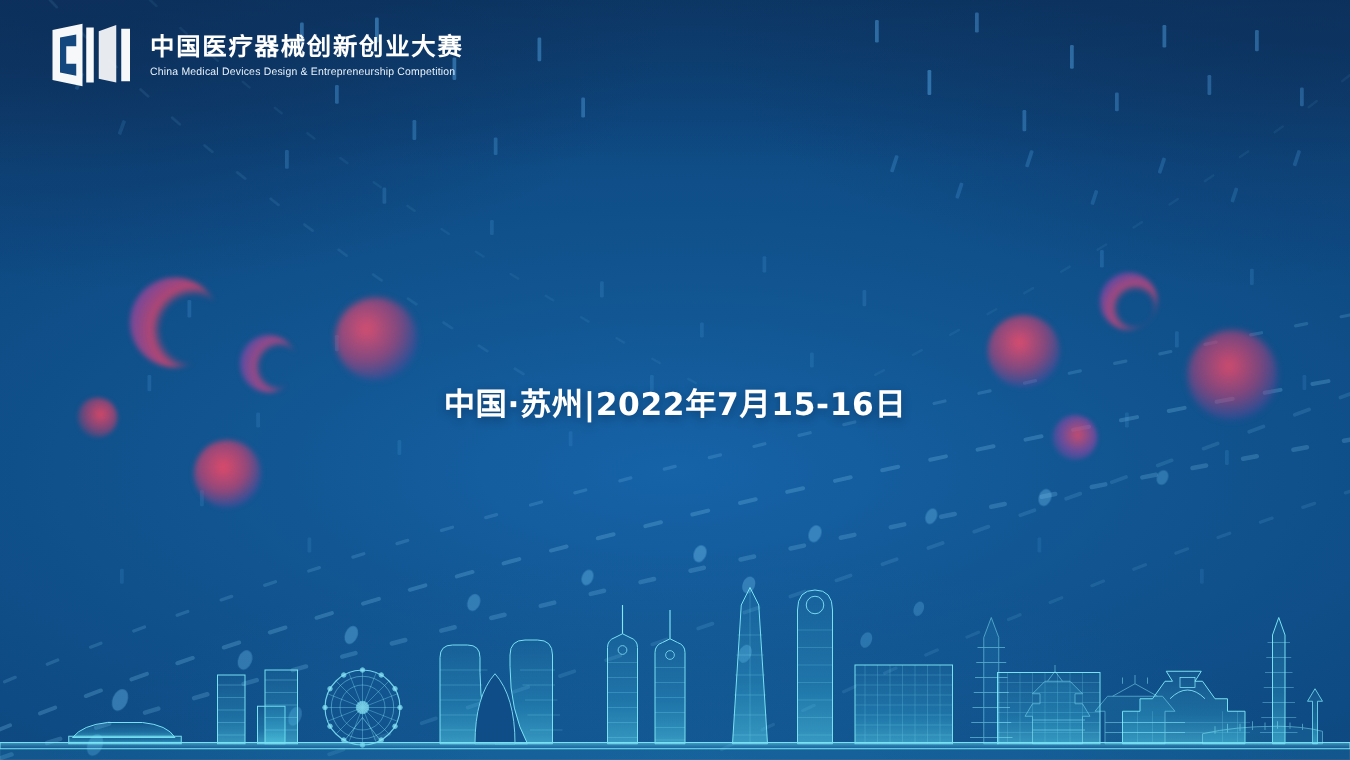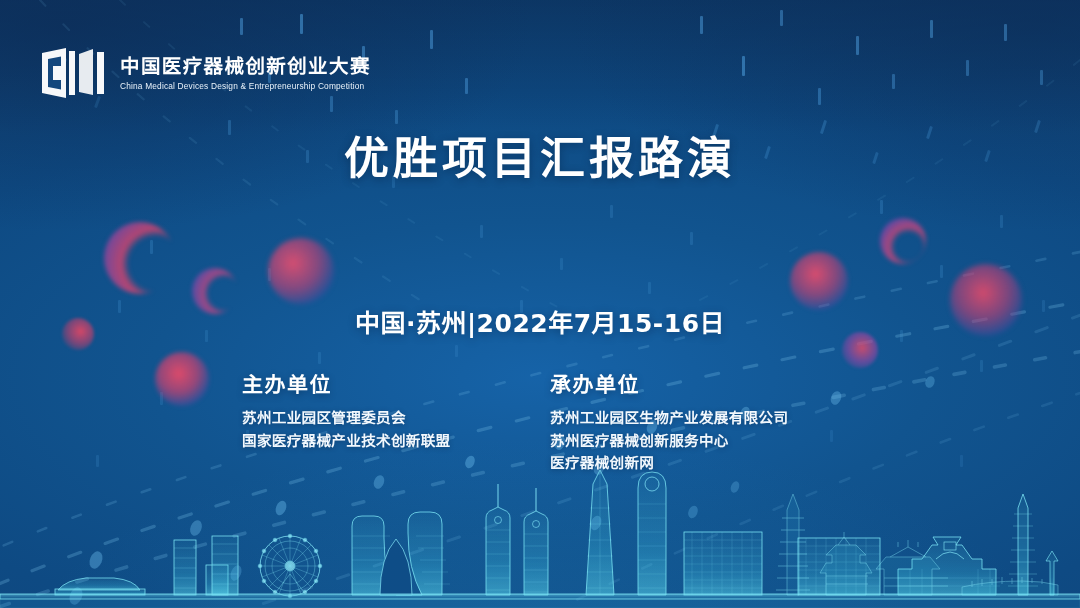--- a/index.html
+++ b/index.html
@@ -24,21 +24,21 @@
   
   .ticks{position:absolute;inset:0;pointer-events:none;}
   .tk{position:absolute;background:#4d9ede;border-radius:1px;opacity:.55;}
   
   .arcs{position:absolute;inset:0;pointer-events:none;}
   
   .orb{position:absolute;border-radius:50%;filter:blur(.4px);}
   
   .sky{position:absolute;left:0;right:0;bottom:0;height:160px;}
   
-  .logo-wrap{position:absolute;left:40px;top:45px;display:flex;align-items:center;gap:14px;}
+  .logo-wrap{position:absolute;left:40px;top:16px;display:flex;align-items:center;gap:14px;}
   .logo-mark{width:66px;height:56px;flex:0 0 auto;}
   .logo-text{display:flex;flex-direction:column;justify-content:center;padding-top:2px;}
   .logo-cn{
     font-size:19.5px;font-weight:bold;color:#ffffff;letter-spacing:1.4px;
     line-height:1.05;white-space:nowrap;
     font-family:"DejaVu Sans","Liberation Sans",sans-serif;
   }
   .logo-en{
     font-size:8.6px;color:#eaf3fb;letter-spacing:.18px;margin-top:4px;white-space:nowrap;
     font-family:"Liberation Sans",sans-serif;transform:scaleX(.97);transform-origin:left center;
@@ -383,32 +383,18 @@
         <rect x="57" y="7" width="7" height="42" opacity="0.97"></rect>
       </g>
     </svg>
     <div class="logo-text">
       <div class="logo-cn">中国医疗器械创新创业大赛</div>
       <div class="logo-en">China Medical Devices Design &amp; Entrepreneurship Competition</div>
     </div>
   </div>
 
   <div class="title-block">
-    <div class="t2">优胜项目汇报路演</div>
   </div>
 
   <div class="date-line">中国·苏州|2022年7月15-16日</div>
 
-  <div class="orgs">
-    <div class="org left">
-      <div class="org-h">主办单位</div>
-      <div class="org-i">苏州工业园区管理委员会</div>
-      <div class="org-i">国家医疗器械产业技术创新联盟</div>
-    </div>
-    <div class="org right">
-      <div class="org-h">承办单位</div>
-      <div class="org-i">苏州工业园区生物产业发展有限公司</div>
-      <div class="org-i">苏州医疗器械创新服务中心</div>
-      <div class="org-i">医疗器械创新网</div>
-    </div>
-  </div>
 
 </div>
 
 </body></html>

